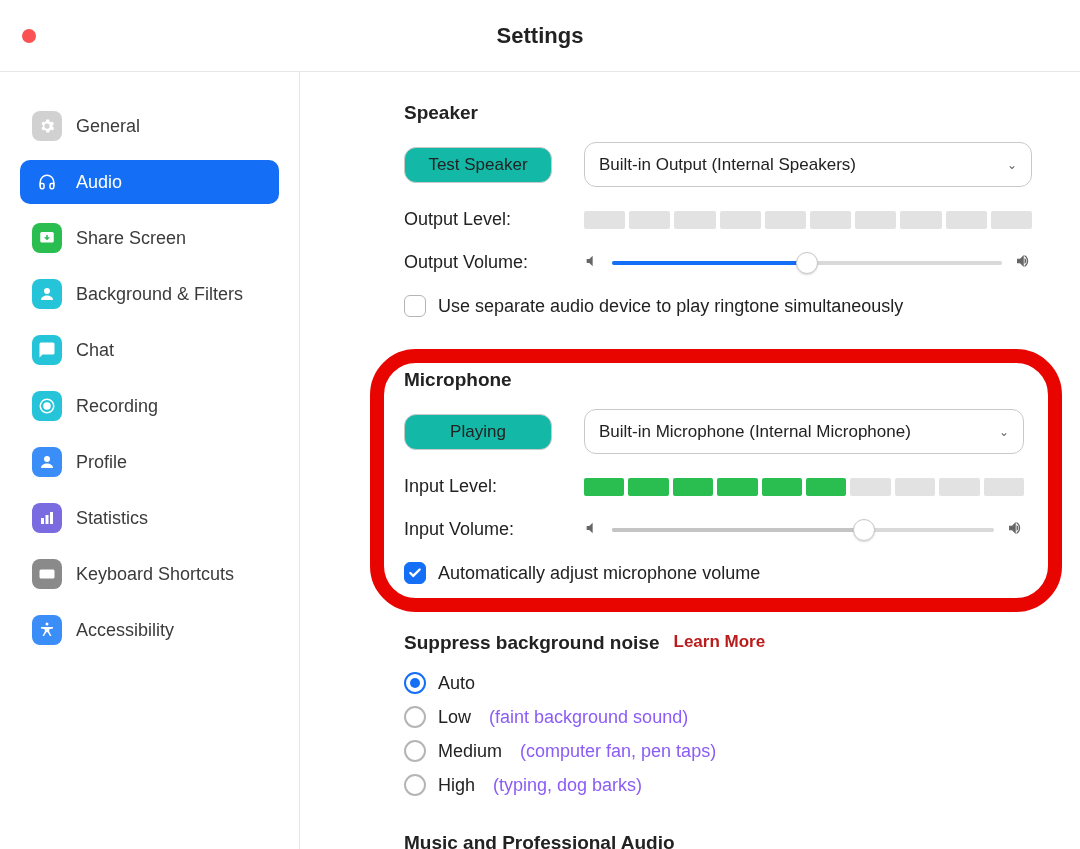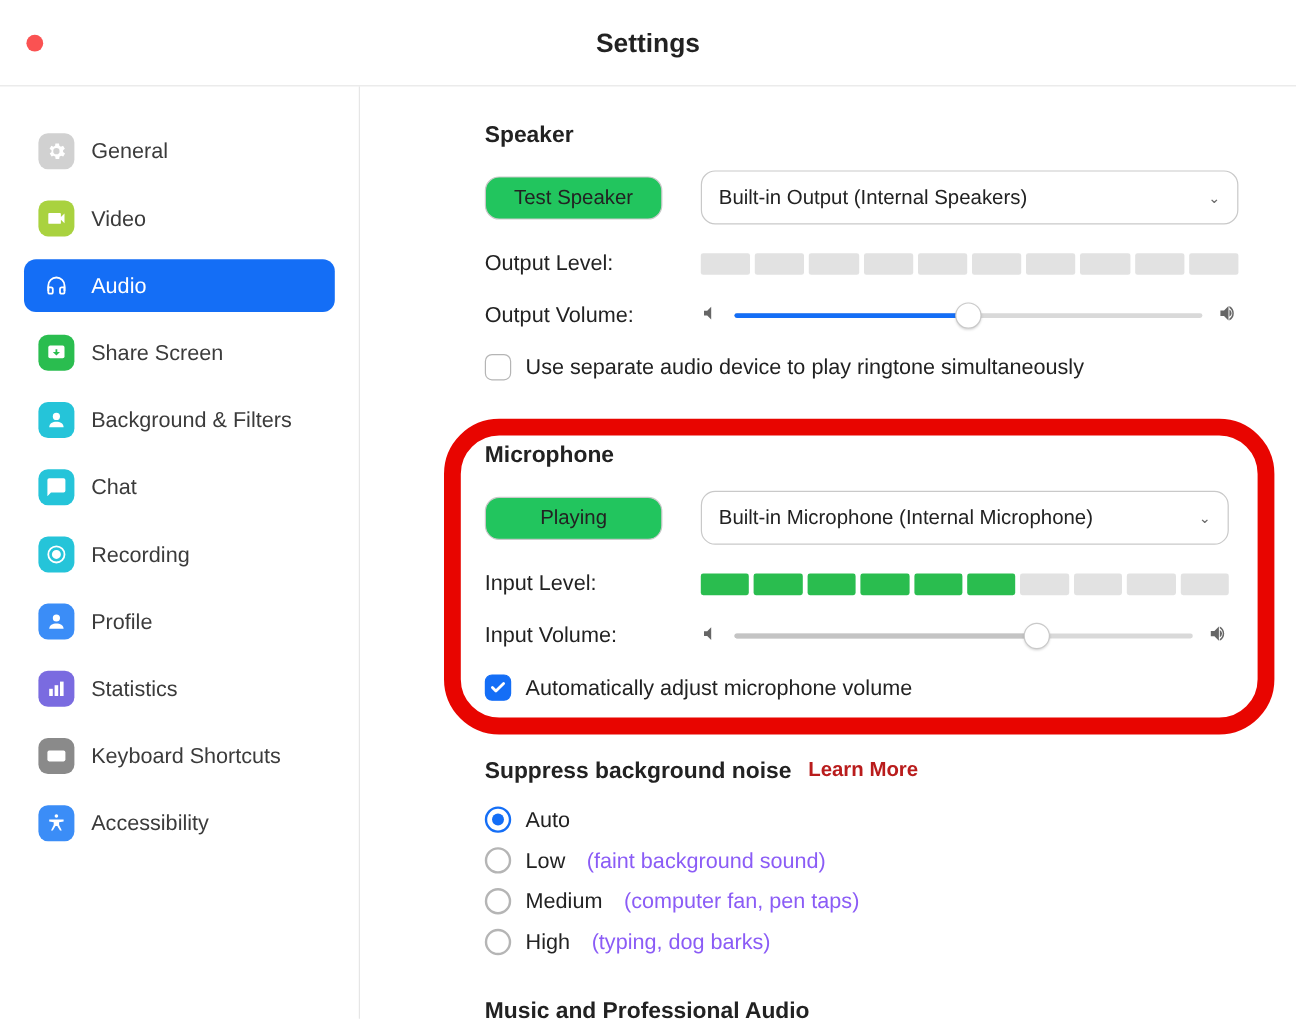--- a/index.html
+++ b/index.html
@@ -101,21 +101,21 @@
   
   .btn {
     display: inline-flex;
     align-items: center;
     justify-content: center;
     height: 36px;
     min-width: 148px;
     padding: 0 18px;
     border: 1.5px solid #c9c9c9;
     border-radius: 12px;
-    background: #22c55e;
+    background: #14b8a6;
     font-size: 17px;
     cursor: pointer;
   }
 
   
   .select {
     flex: 1;
     height: 45px;
     border: 1.5px solid #c9c9c9;
     border-radius: 12px;
@@ -254,28 +254,20 @@
 <div class="body">
 
   <div class="sb" id="sidebar">
       <div class="sb-item">
         <span class="sb-ico" style="background:#d1d1d1">
           <svg viewBox="0 0 24 24" fill="currentColor">
             <path d="M19.4 13a7.8 7.8 0 0 0 0-2l2-1.6-2-3.4-2.4 1a7.6 7.6 0 0 0-1.7-1l-.4-2.6h-4l-.4 2.6a7.6 7.6 0 0 0-1.7 1l-2.4-1-2 3.4L6.6 11a7.8 7.8 0 0 0 0 2l-2 1.6 2 3.4 2.4-1c.5.4 1.1.8 1.7 1l.4 2.6h4l.4-2.6c.6-.2 1.2-.6 1.7-1l2.4 1 2-3.4-2.2-1.6zM12 15.5A3.5 3.5 0 1 1 15.5 12 3.5 3.5 0 0 1 12 15.5z"></path>
           </svg>
         </span>
         <span>General</span>
-      </div>
-      <div class="sb-item">
-        <span class="sb-ico" style="background:#a9d23f">
-          <svg viewBox="0 0 24 24" fill="currentColor">
-            <path d="M17 10.5V7a1 1 0 0 0-1-1H4a1 1 0 0 0-1 1v10a1 1 0 0 0 1 1h12a1 1 0 0 0 1-1v-3.5l4 4v-11z"></path>
-          </svg>
-        </span>
-        <span>Video</span>
       </div>
       <div class="sb-item active">
         <span class="sb-ico" style="background:transparent">
           <svg viewBox="0 0 24 24" fill="none" stroke="currentColor" stroke-width="2">
             <path d="M3 18v-6a9 9 0 0 1 18 0v6"></path>
             <path d="M21 19a2 2 0 0 1-2 2h-1a2 2 0 0 1-2-2v-3a2 2 0 0 1 2-2h3zM3 19a2 2 0 0 0 2 2h1a2 2 0 0 0 2-2v-3a2 2 0 0 0-2-2H3z"></path>
           </svg>
         </span>
         <span>Audio</span>
       </div>

